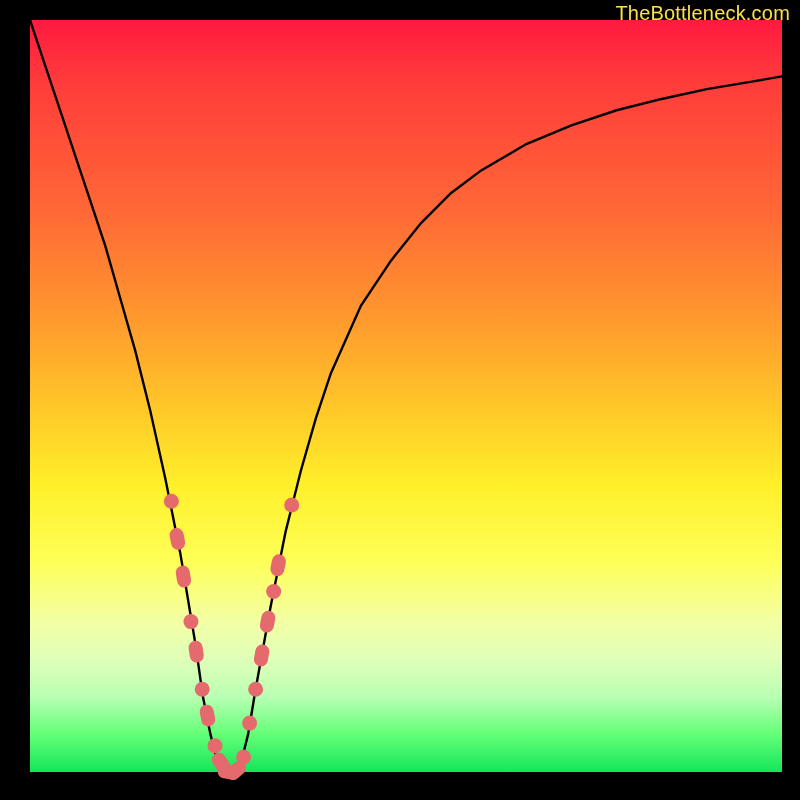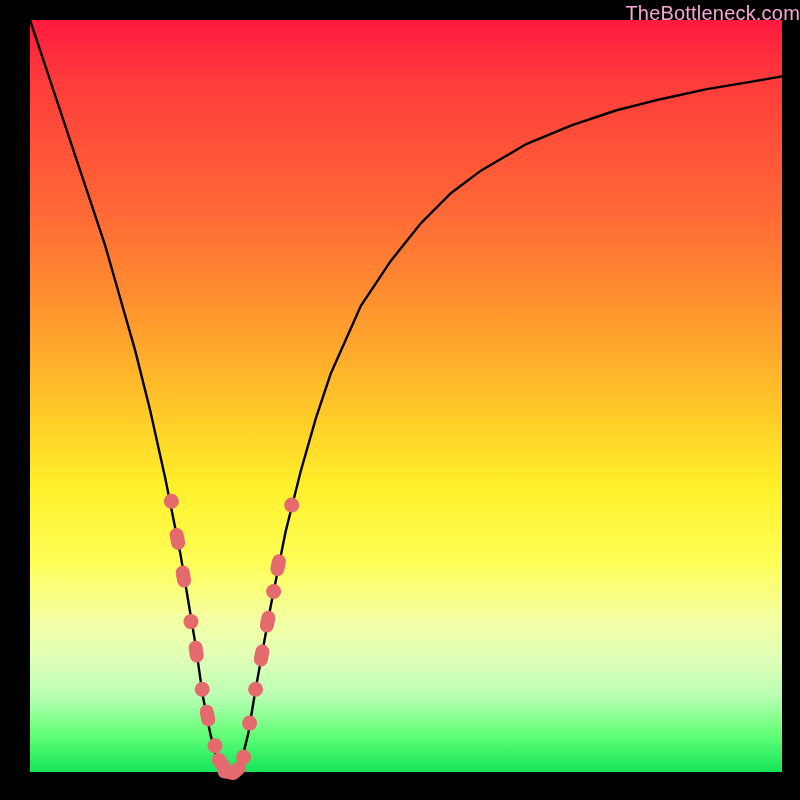--- a/index.html
+++ b/index.html
@@ -35,22 +35,22 @@
       #feff57 72%,
       #f3ffa5 80%,
       #dfffb8 85%,
       #b9ffb3 90%,
       #63ff77 95%,
       #14e55a 100%);
   }
   .watermark {
     position: absolute;
     top: 2px;
-    right: 0;
-    color: #f9a8d4;
+    right: 10px;
+    color: #fde047;
     font-size: 20px;
     font-weight: 500;
     letter-spacing: 0.2px;
     user-select: none;
     text-align: right;
   }
   svg.curve {
     position: absolute;
     left: 0; top: 0;
     width: 752px;

